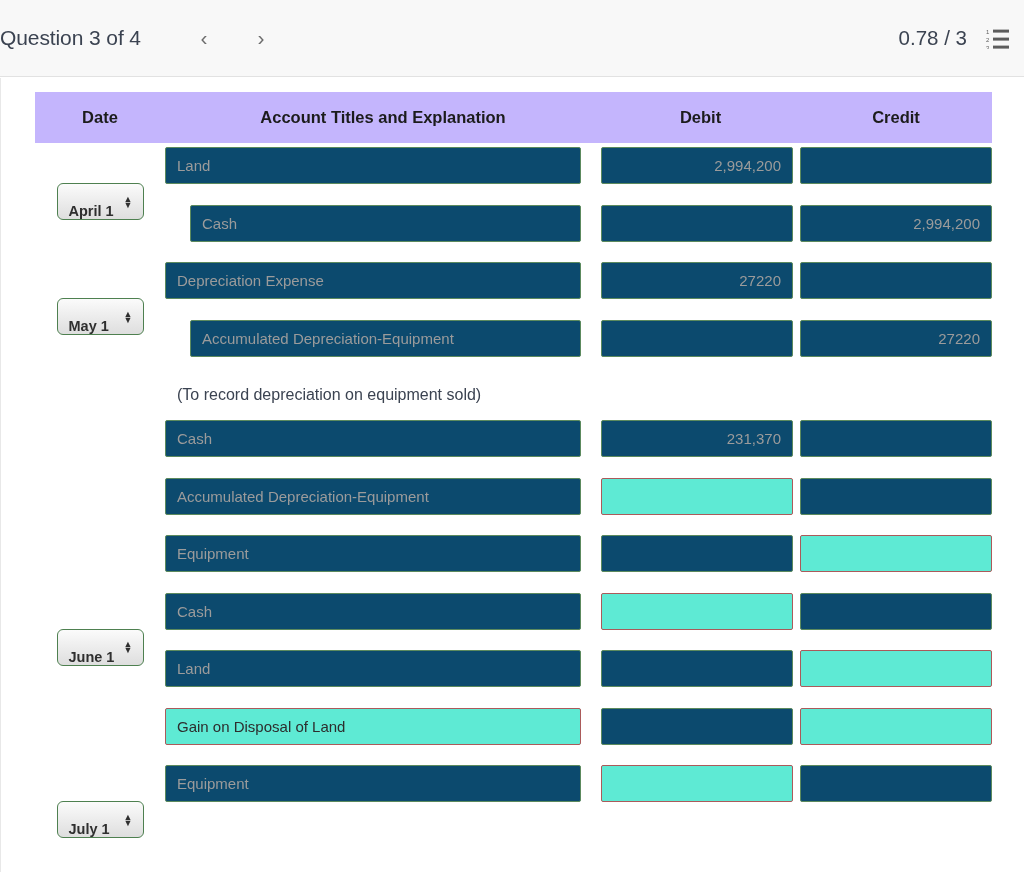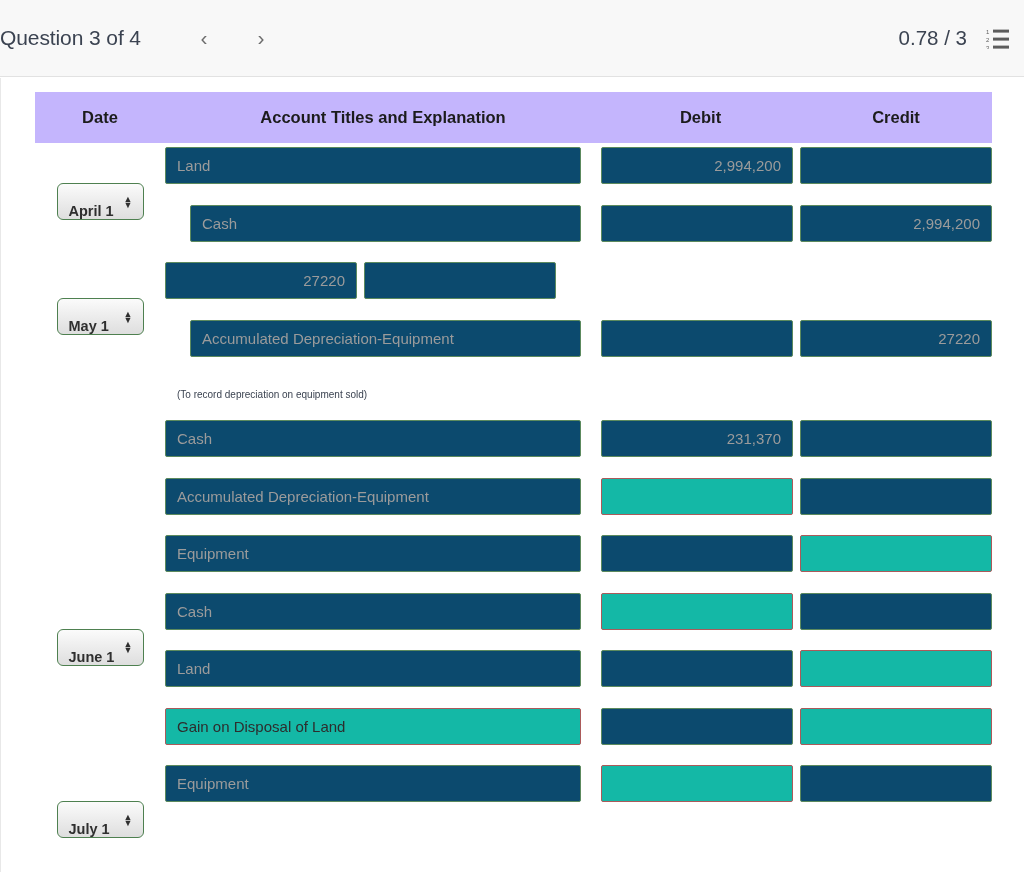--- a/index.html
+++ b/index.html
@@ -137,34 +137,34 @@
     font-size: 15px;
     display: flex;
     align-items: center;
     padding: 0 11px;
     background: #0c4a6e;
     border: 1px solid #5c8a5e;
     color: #9b9b9b;
   }
   .field.filled-value { color: #2d2d2d; }
   .field.wrong {
-    background: #14b8a6;
+    background: #5eead4;
     border: 1px solid #ab5a5a;
   }
   .field-acct   { width: 416px; }
   .field-amount { width: 192px; justify-content: flex-end; padding-left: 8px; }
   .indent-1 { margin-left: 25px; width: 391px; }
 
   .explanation-row {
     display: flex;
     height: 43px;
     align-items: center;
   }
   .explanation-text {
-    font-size: 10px;
+    font-size: 16px;
     color: #3b4351;
     padding-left: 12px;
   }
 </style>
 </head>
 <body>
 
 <div id="app-header">
   <div id="question-title">Question 3 of 4</div>
   <div class="nav-arrow" id="prev-question-button">
@@ -244,20 +244,25 @@
         <div class="journal-row">
           <div class="cell-date">
             <div class="date-select">
               <span>May 1</span>
               <span class="spinner">
                 <span>▲</span>
                 <span>▼</span>
               </span>
             </div>
           </div>
+          <div class="cell-acct">
+            <div class="field field-acct">
+              <span>Depreciation Expense</span>
+            </div>
+          </div>
           <div class="cell-debit">
             <div class="field field-amount">
               <span>27220</span>
             </div>
           </div>
           <div class="cell-credit">
             <div class="field field-amount">
               <span></span>
             </div>
           </div>

